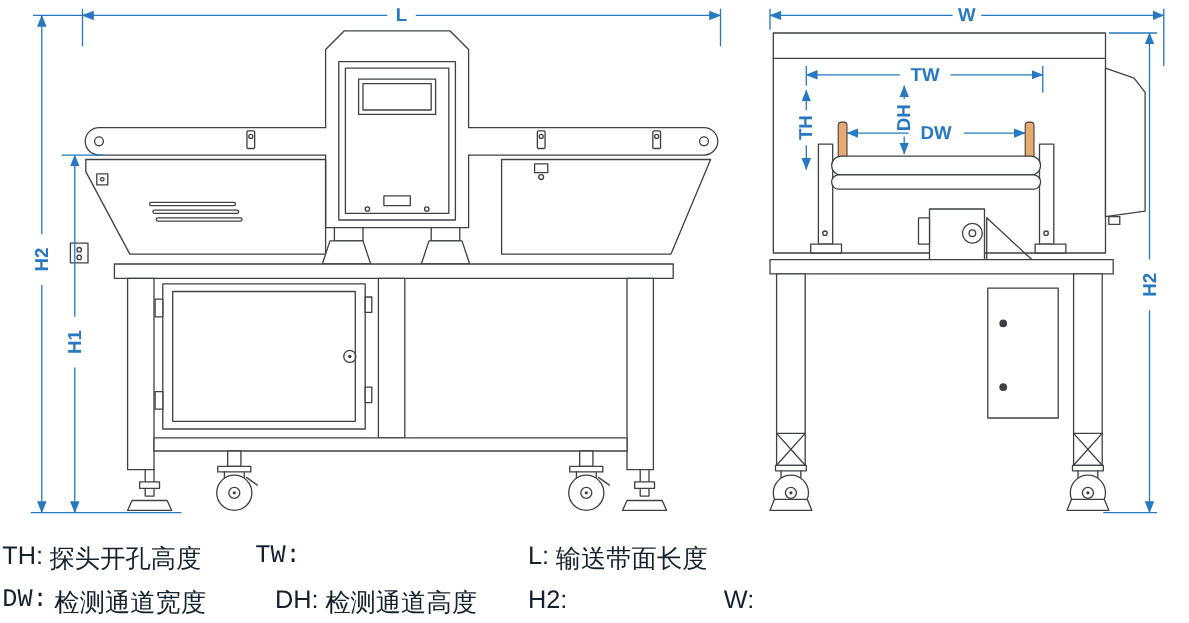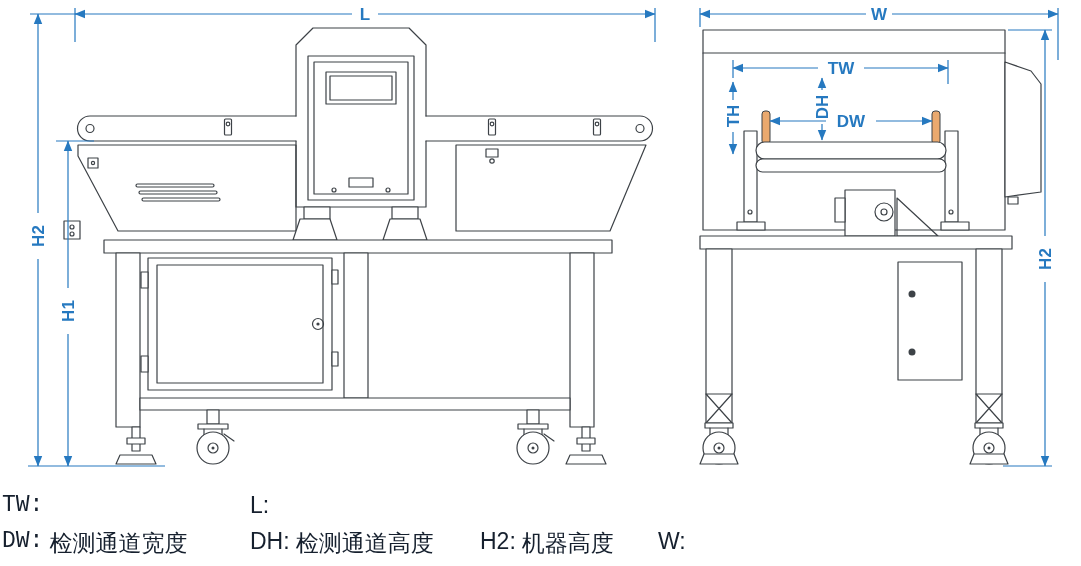--- a/index.html
+++ b/index.html
@@ -233,39 +233,43 @@
 
       <line class="dim" x1="1045" y1="30" x2="1045" y2="236" marker-start="url(#arr)"></line>
       <line class="dim" x1="1045" y1="282" x2="1045" y2="466" marker-end="url(#arr)"></line>
       <text class="dimtext" x="1045" y="259" text-anchor="middle" dominant-baseline="central" transform="rotate(-90 1045 259)">H2</text>
     </g>
   </g>
 </svg>
 
 <div class="legend">
   <div class="legend-row">
+    <div class="legend-item w1">
+      <span class="k">TH:</span>
+      <span>探头开孔高度</span>
+    </div>
     <div class="legend-item w2">
       <span class="k">TW:</span>
     </div>
     <div class="legend-item">
       <span class="k">L:</span>
+      <span>输送带面长度</span>
     </div>
   </div>
   <div class="legend-row">
     <div class="legend-item w2">
       <span class="k">DW:</span>
       <span>检测通道宽度</span>
     </div>
     <div class="legend-item w1">
       <span class="k">DH:</span>
       <span>检测通道高度</span>
     </div>
     <div class="legend-item w3">
       <span class="k">H2:</span>
-      <span>机器高度</span>
     </div>
     <div class="legend-item">
       <span class="k">W:</span>
     </div>
   </div>
 </div>
 
 </div>
 
 </body></html>

